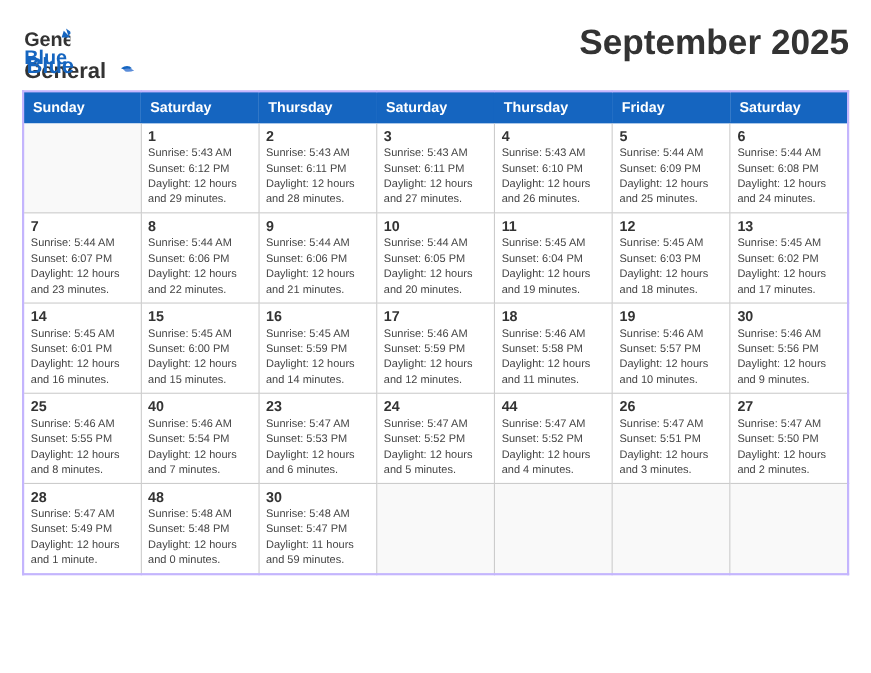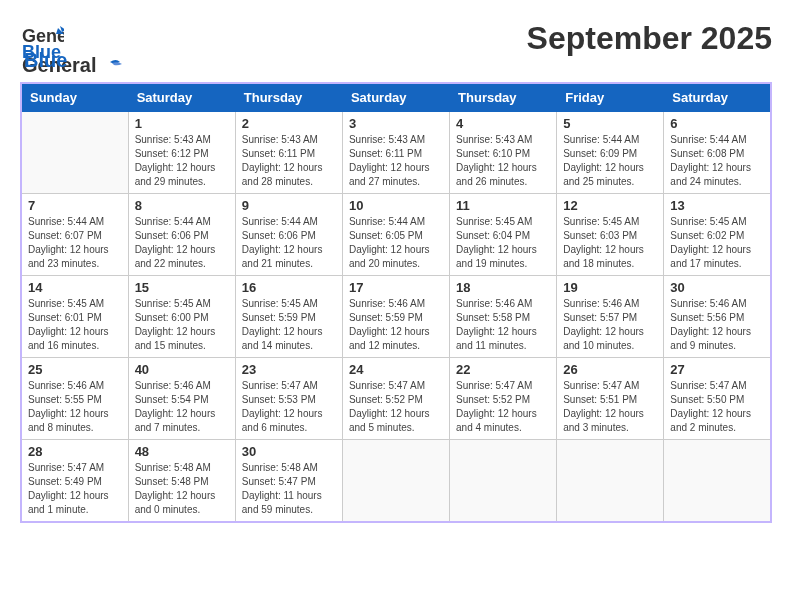--- a/index.html
+++ b/index.html
@@ -288,21 +288,21 @@
 and 6 minutes.</div>
         </td>
         <td>
           <span class="day-number">24</span>
           <div class="cell-content" style="white-space: pre-line;">Sunrise: 5:47 AM
 Sunset: 5:52 PM
 Daylight: 12 hours
 and 5 minutes.</div>
         </td>
         <td>
-          <span class="day-number">22</span>
+          <span class="day-number">44</span>
           <div class="cell-content" style="white-space: pre-line;">Sunrise: 5:47 AM
 Sunset: 5:52 PM
 Daylight: 12 hours
 and 4 minutes.</div>
         </td>
         <td>
           <span class="day-number">26</span>
           <div class="cell-content" style="white-space: pre-line;">Sunrise: 5:47 AM
 Sunset: 5:51 PM
 Daylight: 12 hours

